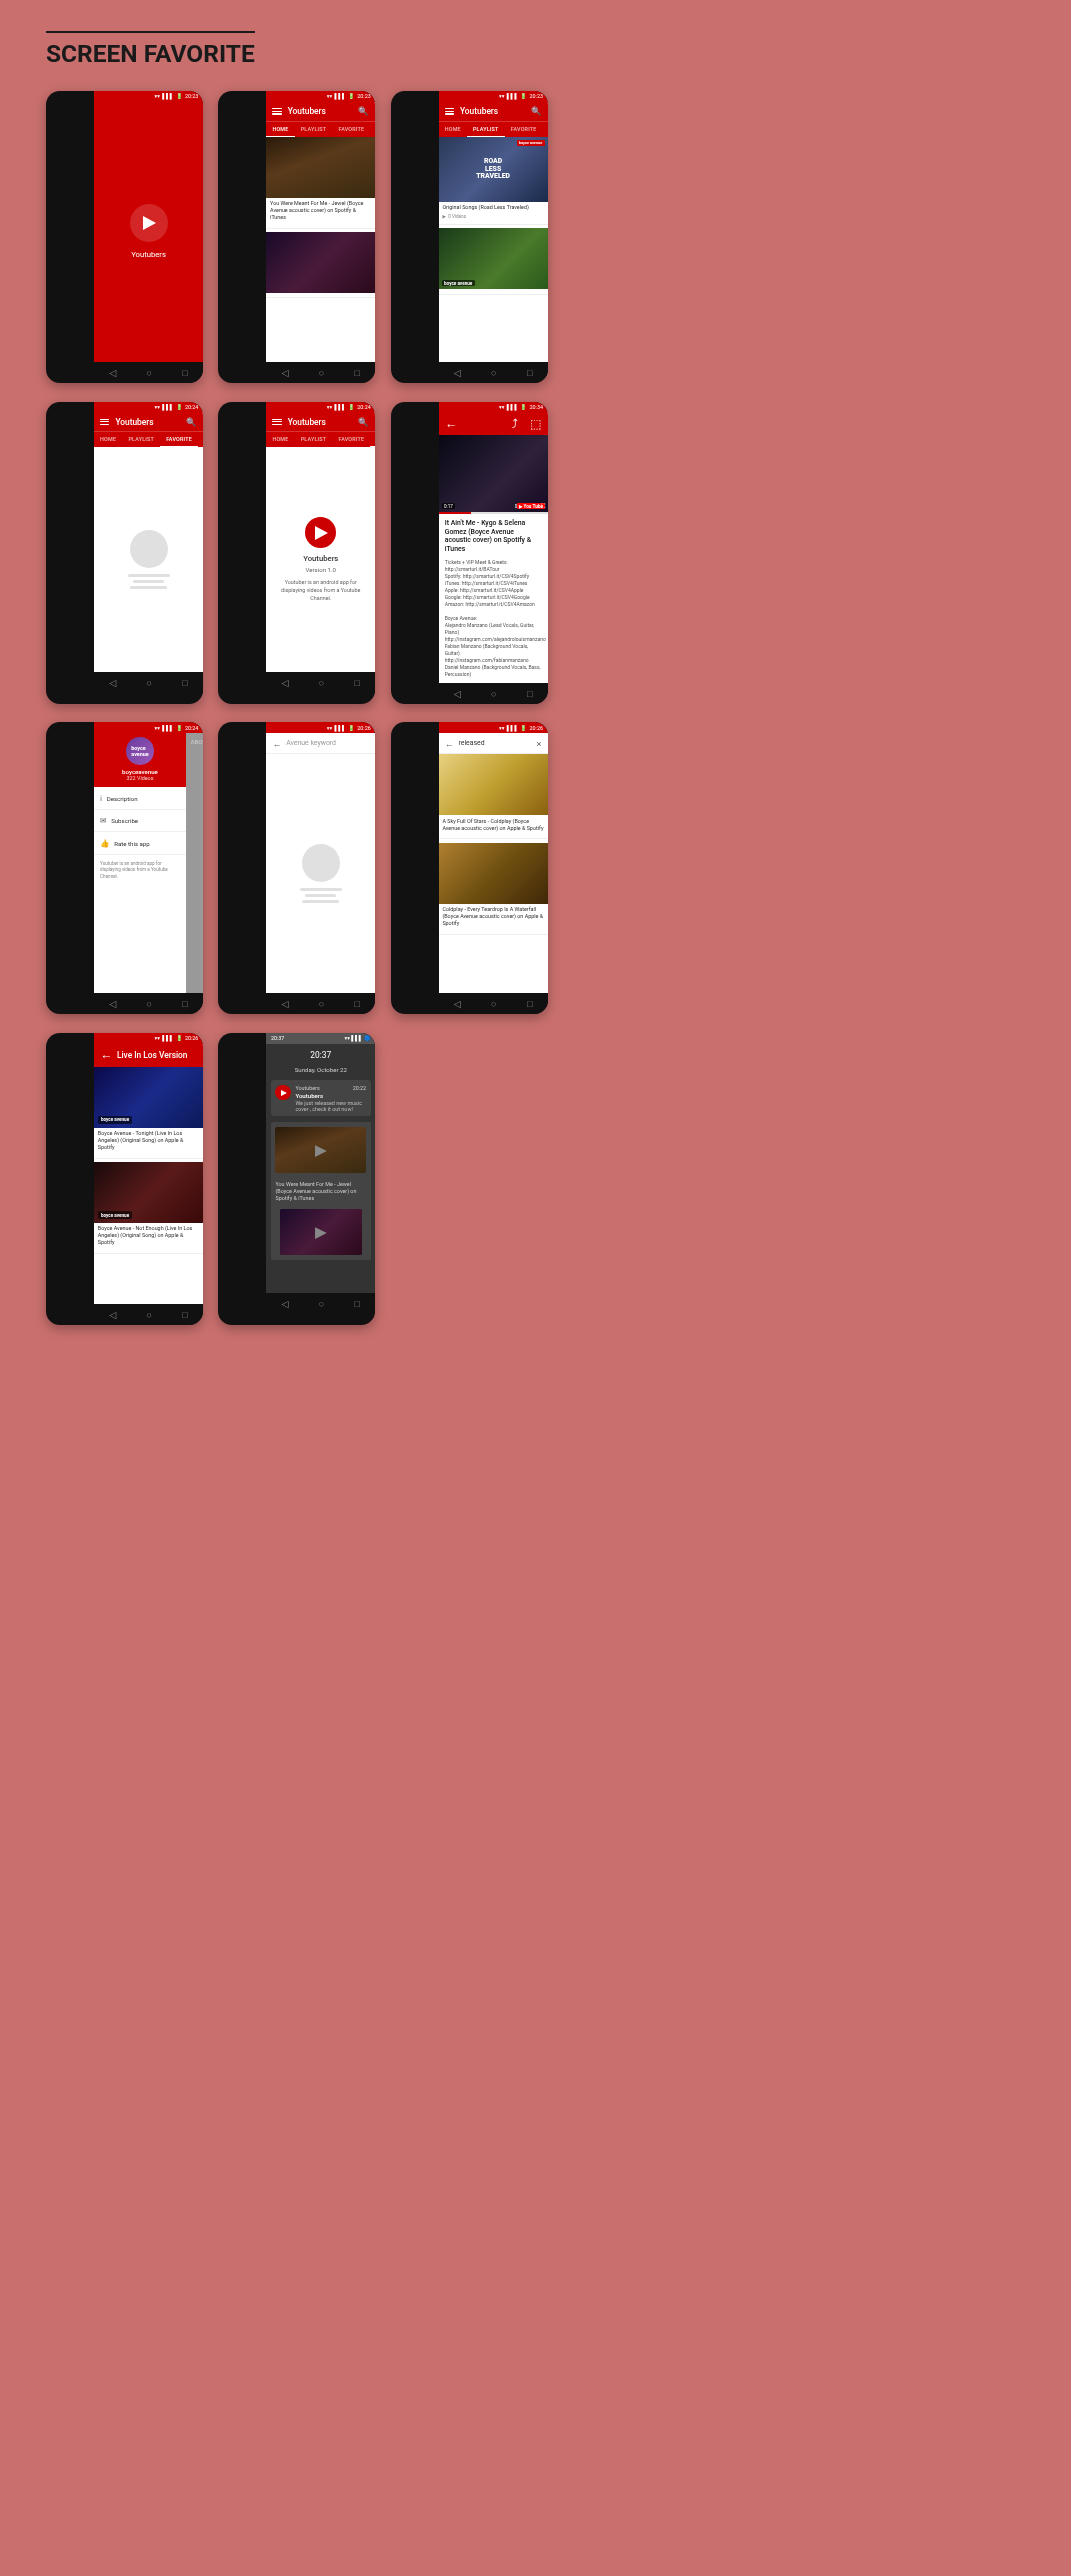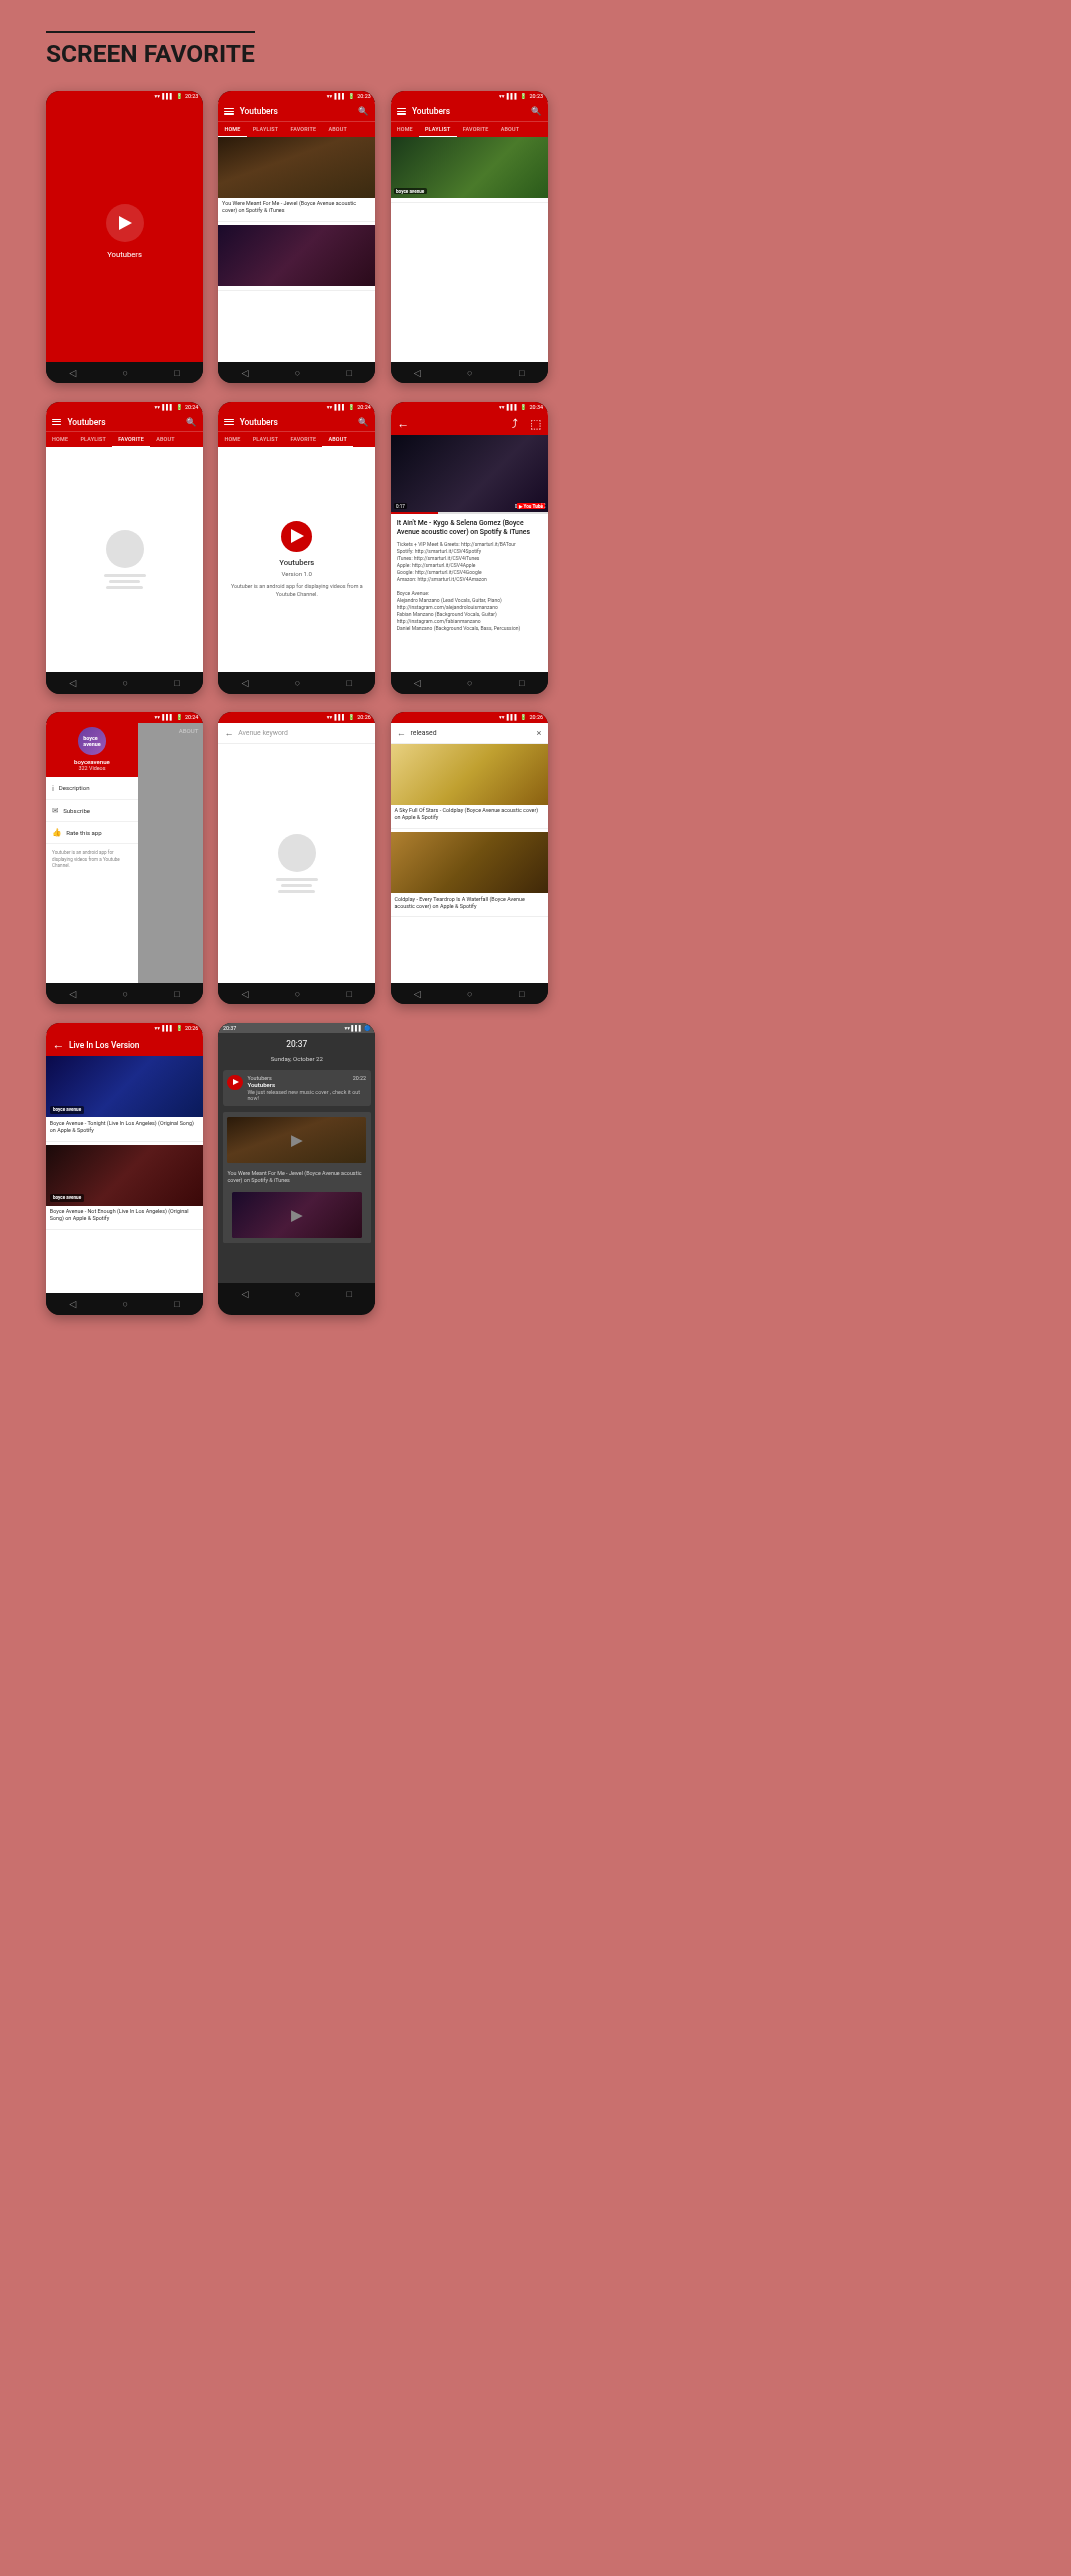--- a/index.html
+++ b/index.html
@@ -35,20 +35,21 @@
 
     
     .phone {
       width: 157px;
       background: #111;
       border-radius: 13.8px;
       overflow: hidden;
       box-shadow: 0 3.1px 12.2px rgba(0,0,0,0.3);
       position: relative;
       flex-shrink: 0;
+      padding-left: 48px;
     }
 
     .phone-status-bar {
       background: #cc0000;
       color: white;
       font-size: 5.4px;
       display: flex;
       justify-content: flex-end;
       align-items: center;
       padding: 1.5px 4.6px;
@@ -689,20 +690,35 @@
           <span class="search-icon-btn">🔍</span>
         </div>
         <div class="app-tabs">
           <div class="app-tab">HOME</div>
           <div class="app-tab active">PLAYLIST</div>
           <div class="app-tab">FAVORITE</div>
           <div class="app-tab">ABOUT</div>
         </div>
         <div style="flex:1; overflow:hidden;">
 
+          <div class="video-card">
+            <div class="road-less-cover">
+              <div style="position:absolute;top:3.1px;right:3.1px;background:#cc0000;color:white;font-size:3.8px;padding:0.8px 2.3px;border-radius:0.8px;font-weight:700;">boyce avenue</div>
+              <div style="position:absolute;left:50%;top:50%;transform:translate(-50%,-50%);text-align:center;">
+                <div style="font-size:6.9px;color:white;font-weight:900;line-height:1.1;">ROAD</div>
+                <div style="font-size:6.9px;color:white;font-weight:900;line-height:1.1;">LESS</div>
+                <div style="font-size:6.9px;color:white;font-weight:900;line-height:1.1;">TRAVELED</div>
+              </div>
+            </div>
+            <div class="video-title-text">Original Songs (Road Less Traveled)</div>
+            <div class="video-meta">
+              <span>▶</span>
+              <span>0 Videos</span>
+            </div>
+          </div>
           <div class="video-card">
             <div class="video-thumb thumb-field" style="position: relative;">
               <div style="position:absolute;bottom:3.1px;left:3.1px;background:rgba(0,0,0,0.6);color:white;font-size:4.6px;padding:0.8px 2.3px;border-radius:1.5px;font-weight:700;">boyce avenue</div>
             </div>
           </div>
         </div>
       </div>
       <div class="phone-nav-bar">
         <span class="nav-icon">◁</span>
         <span class="nav-icon">○</span>

